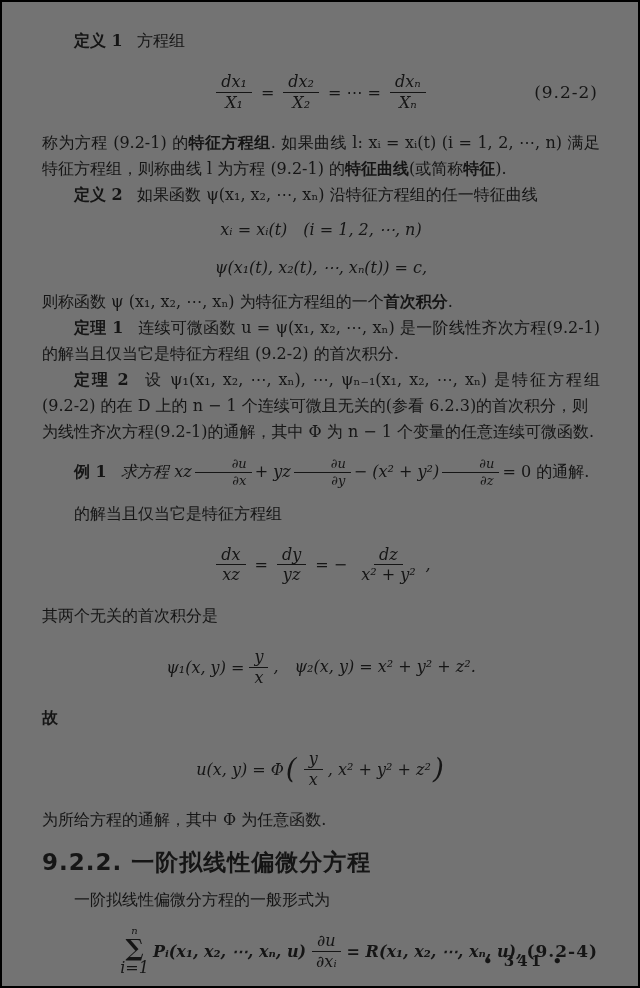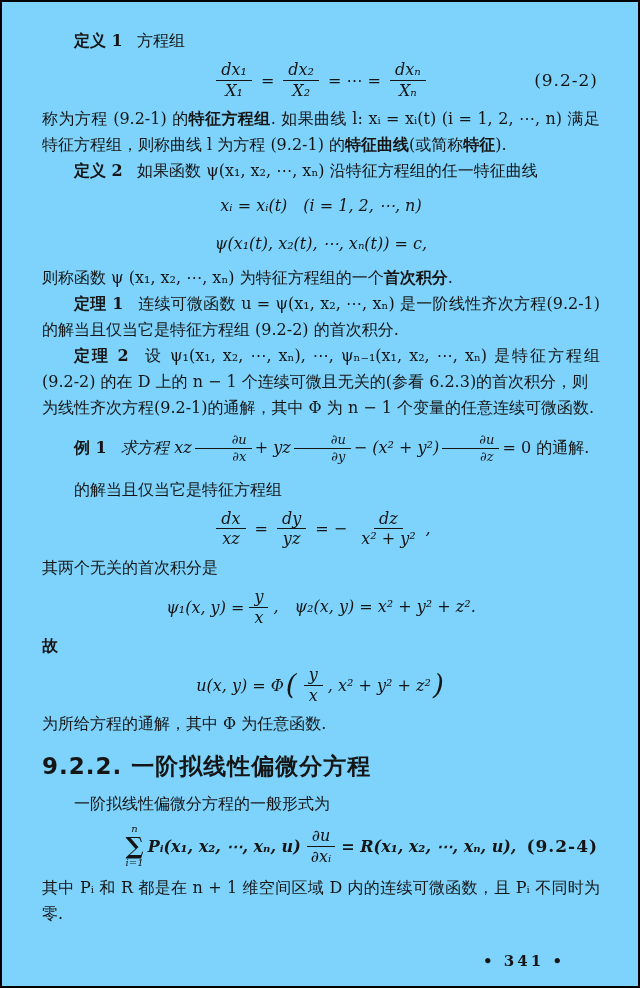--- a/index.html
+++ b/index.html
@@ -1,51 +1,51 @@
 <!DOCTYPE html>
 <html><head>
 <meta charset="utf-8">
 <style>
   html,body{margin:0;padding:0;background:#e8e8e8;}
   body{width:640px;height:988px;font-family:"DejaVu Serif","Liberation Serif",serif;}
   .page{
     position:relative;box-sizing:border-box;
-    width:640px;height:988px;background:#7dd3fc;color:#151515;
+    width:640px;height:988px;background:#737373;color:#151515;
     border:2px solid #000;
     padding:26px 38px 0 40px;
     overflow:hidden;
   }
   .para{font-size:16px;line-height:26px;text-align:justify;margin:0;}
   .ind{text-indent:2em;}
   .b{font-weight:bold;}
   .lbl{font-weight:bold;margin-right:.9em;}
   .math{font-style:italic;}
   .eqrow{
     position:relative;display:flex;justify-content:center;align-items:center;
     font-size:16px;margin:7px 0;min-height:30px;
   }
   .eqrow .tag{
     position:absolute;right:2px;top:50%;transform:translateY(-50%);
     font-style:normal;font-size:17px;letter-spacing:1px;
   }
   .frac{
     display:inline-flex;flex-direction:column;align-items:center;
-    vertical-align:middle;margin:0 5px;line-height:1.1;font-style:italic;
+    vertical-align:middle;margin:12px 5px;line-height:1.1;font-style:italic;
   }
   .frac .num{display:block;padding:0 5px 1px;border-bottom:1.5px solid #151515;}
   .frac .den{display:block;padding:1px 5px 0;}
   .op{margin:0 4px;font-style:normal;}
   .inline-frac .frac{font-size:13px;margin:0 3px;}
   .sum{
     display:inline-flex;flex-direction:column;align-items:center;
     line-height:1;margin:0 4px 0 0;font-style:normal;
   }
   .sum .top{font-size:10px;font-style:italic;}
   .sum .sym{font-size:24px;font-weight:bold;}
-  .sum .bot{font-size:10px;font-style:italic;}
+  .sum .bot{font-size:16px;font-style:italic;}
   .bigp{font-size:28px;font-weight:400;line-height:1;margin:0 2px;vertical-align:middle;}
   .h2{
     font-size:23px;font-weight:bold;letter-spacing:1px;
     margin:14px 0 10px 0;line-height:30px;font-family:"DejaVu Sans","Liberation Sans",sans-serif;
   }
   .footer{
     position:absolute;right:73px;bottom:16px;
     font-size:15px;font-weight:bold;letter-spacing:3px;
   }
   .gap-top{margin-top:12px;}

